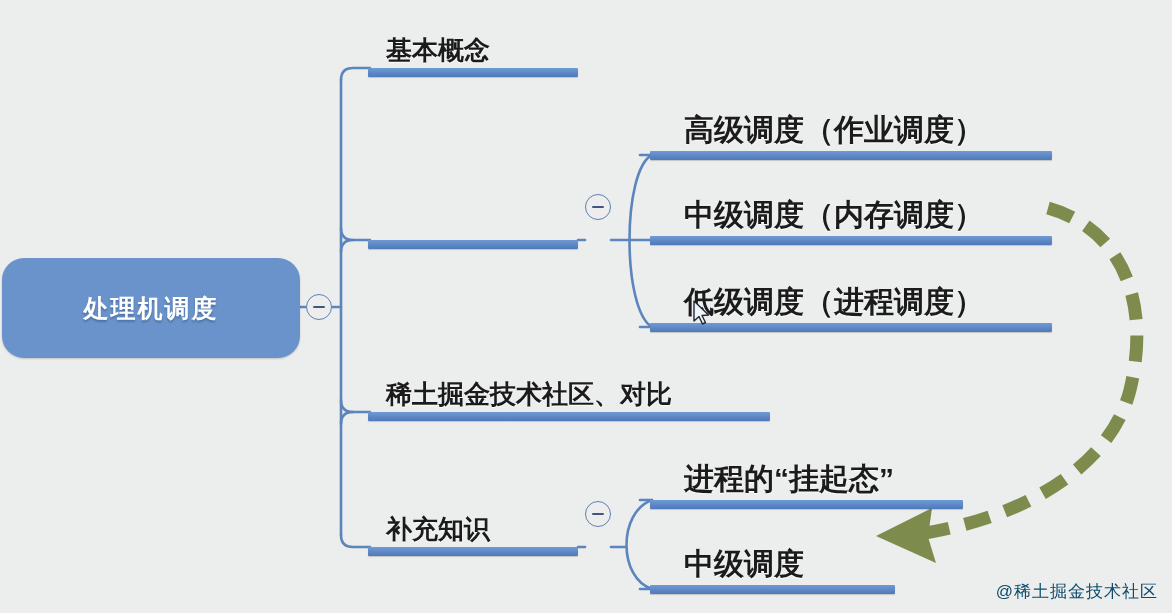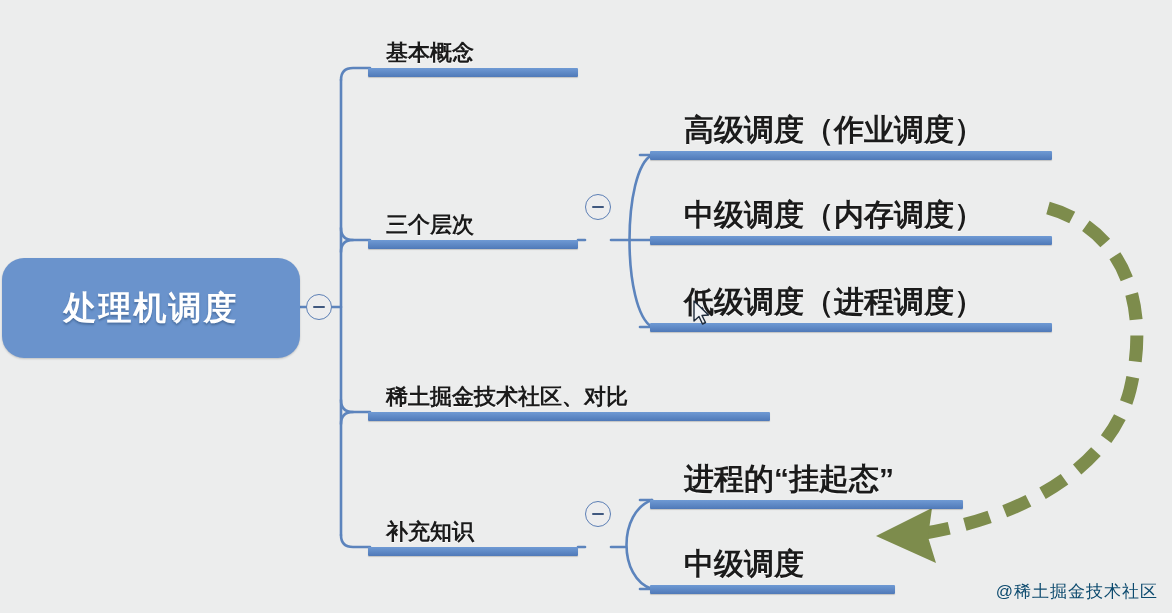--- a/index.html
+++ b/index.html
@@ -17,21 +17,21 @@
   .root-node{
     position:absolute;
     left:2px;top:258px;width:298px;height:100px;
     background:#6a93cc;
     border-radius:22px;
     box-shadow:0 1px 2px rgba(0,0,0,0.18);
   }
   .root-label{
     position:absolute;left:0;top:0;width:100%;height:100%;
     display:flex;align-items:center;justify-content:center;
-    color:#ffffff;font-size:33px;font-weight:bold;
+    color:#ffffff;font-size:25px;font-weight:bold;
     letter-spacing:2px;
     text-shadow:0 2px 2px rgba(40,70,110,0.45);
     white-space:nowrap;
     font-family:Liberation Mono, monospace;
   }
 
   
   .topic{position:absolute;}
   .topic .tlabel{
     position:absolute;bottom:9px;left:0;
@@ -40,21 +40,21 @@
     font-weight:bold;
     text-shadow:0 1px 1px rgba(255,255,255,0.9);
   }
   .topic .bar{
     position:absolute;bottom:0;left:0;height:9px;
     background:linear-gradient(180deg,#6f9ad4 0%,#4f79b8 100%);
     border-radius:1px;
     box-shadow:0 1px 1px rgba(0,0,0,0.18);
   }
 
-  .lvl1 .tlabel{font-size:22px;left:18px;}
+  .lvl1 .tlabel{font-size:26px;left:18px;}
   .lvl2 .tlabel{font-size:30px;left:34px;}
 
   
   .toggle{
     position:absolute;width:26px;height:26px;border-radius:50%;
     border:1.6px solid #5c7fb5;background:#ededee;
     box-sizing:border-box;
   }
   .toggle::before{
     content:"";position:absolute;left:6px;top:11px;
@@ -122,21 +122,20 @@
     <div class="root-label">处理机调度</div>
   </div>
   <div class="toggle" style="left:306px;top:294px;"></div>
 
   <div class="topic lvl1" style="left:368px;top:12px;width:210px;height:65px;">
     <div class="tlabel">基本概念</div>
     <div class="bar" style="width:210px;"></div>
   </div>
 
   <div class="topic lvl1" style="left:368px;top:184px;width:210px;height:65px;">
-    <div class="tlabel">三个层次</div>
     <div class="bar" style="width:210px;"></div>
   </div>
   <div class="toggle" style="left:585px;top:194px;"></div>
 
   <div class="topic lvl1" style="left:368px;top:356px;width:402px;height:65px;">
     <div class="tlabel">稀土掘金技术社区、对比</div>
     <div class="bar" style="width:402px;"></div>
   </div>
 
   <div class="topic lvl1" style="left:368px;top:491px;width:210px;height:65px;">

